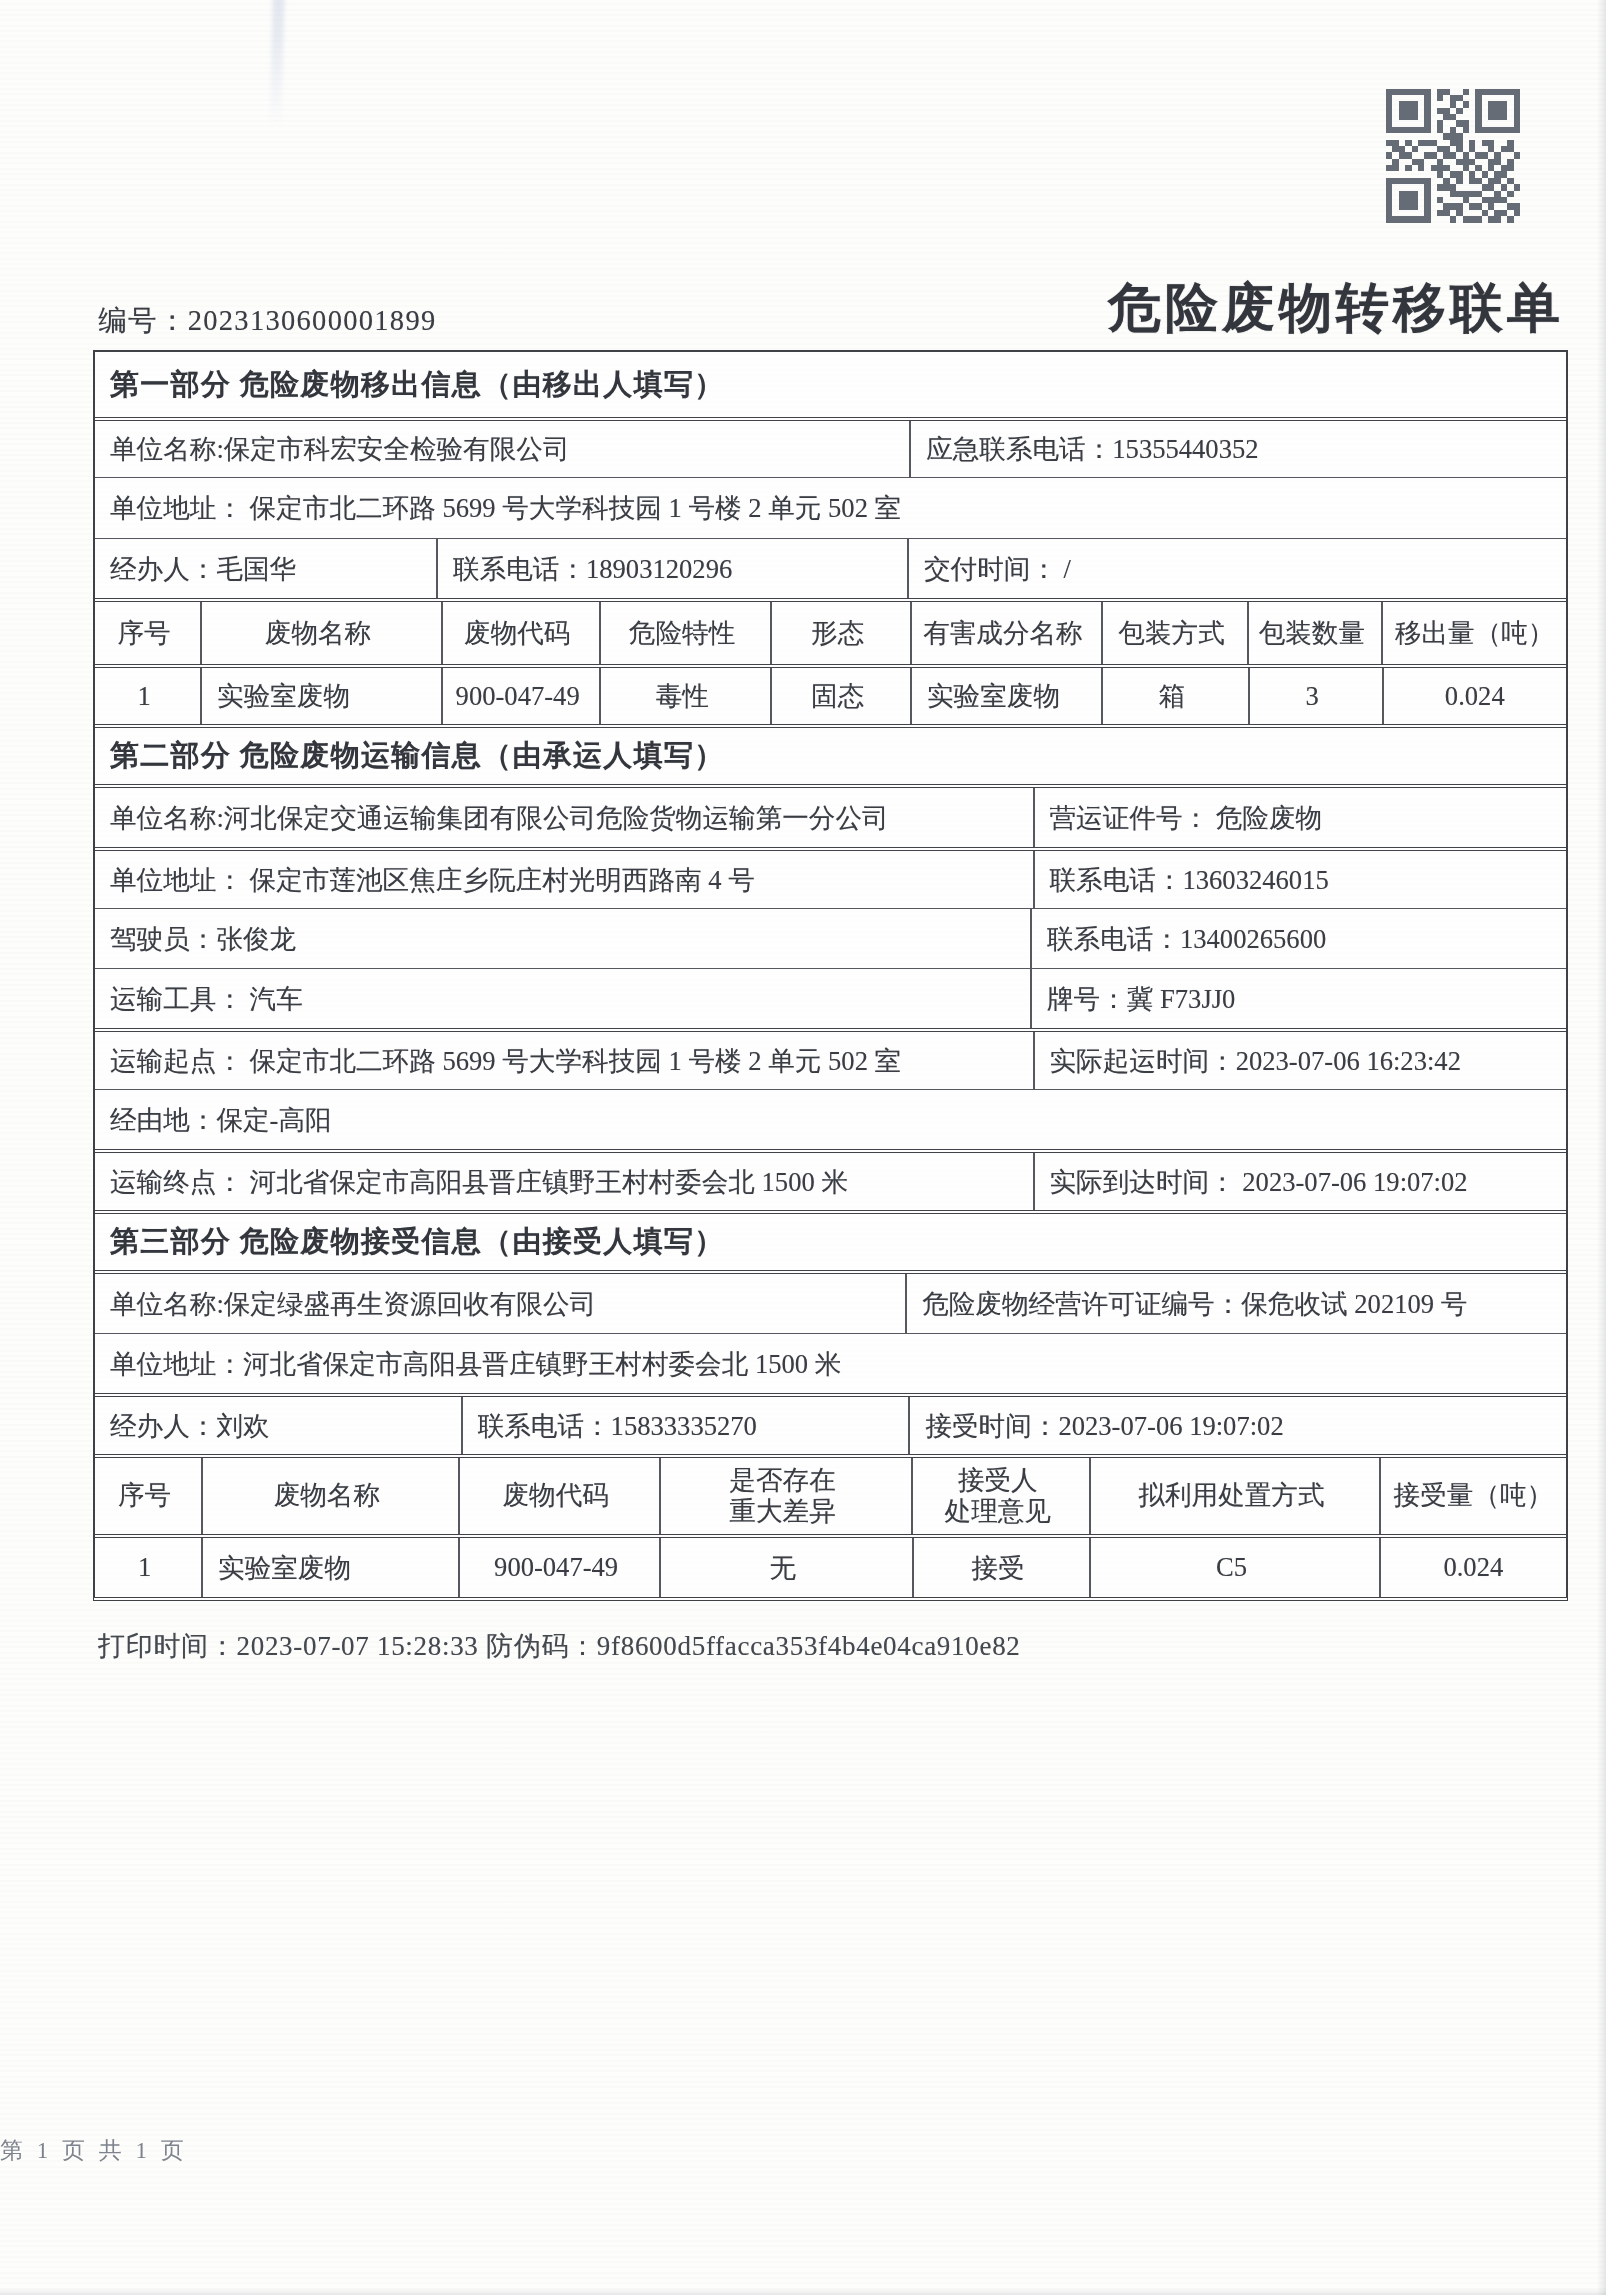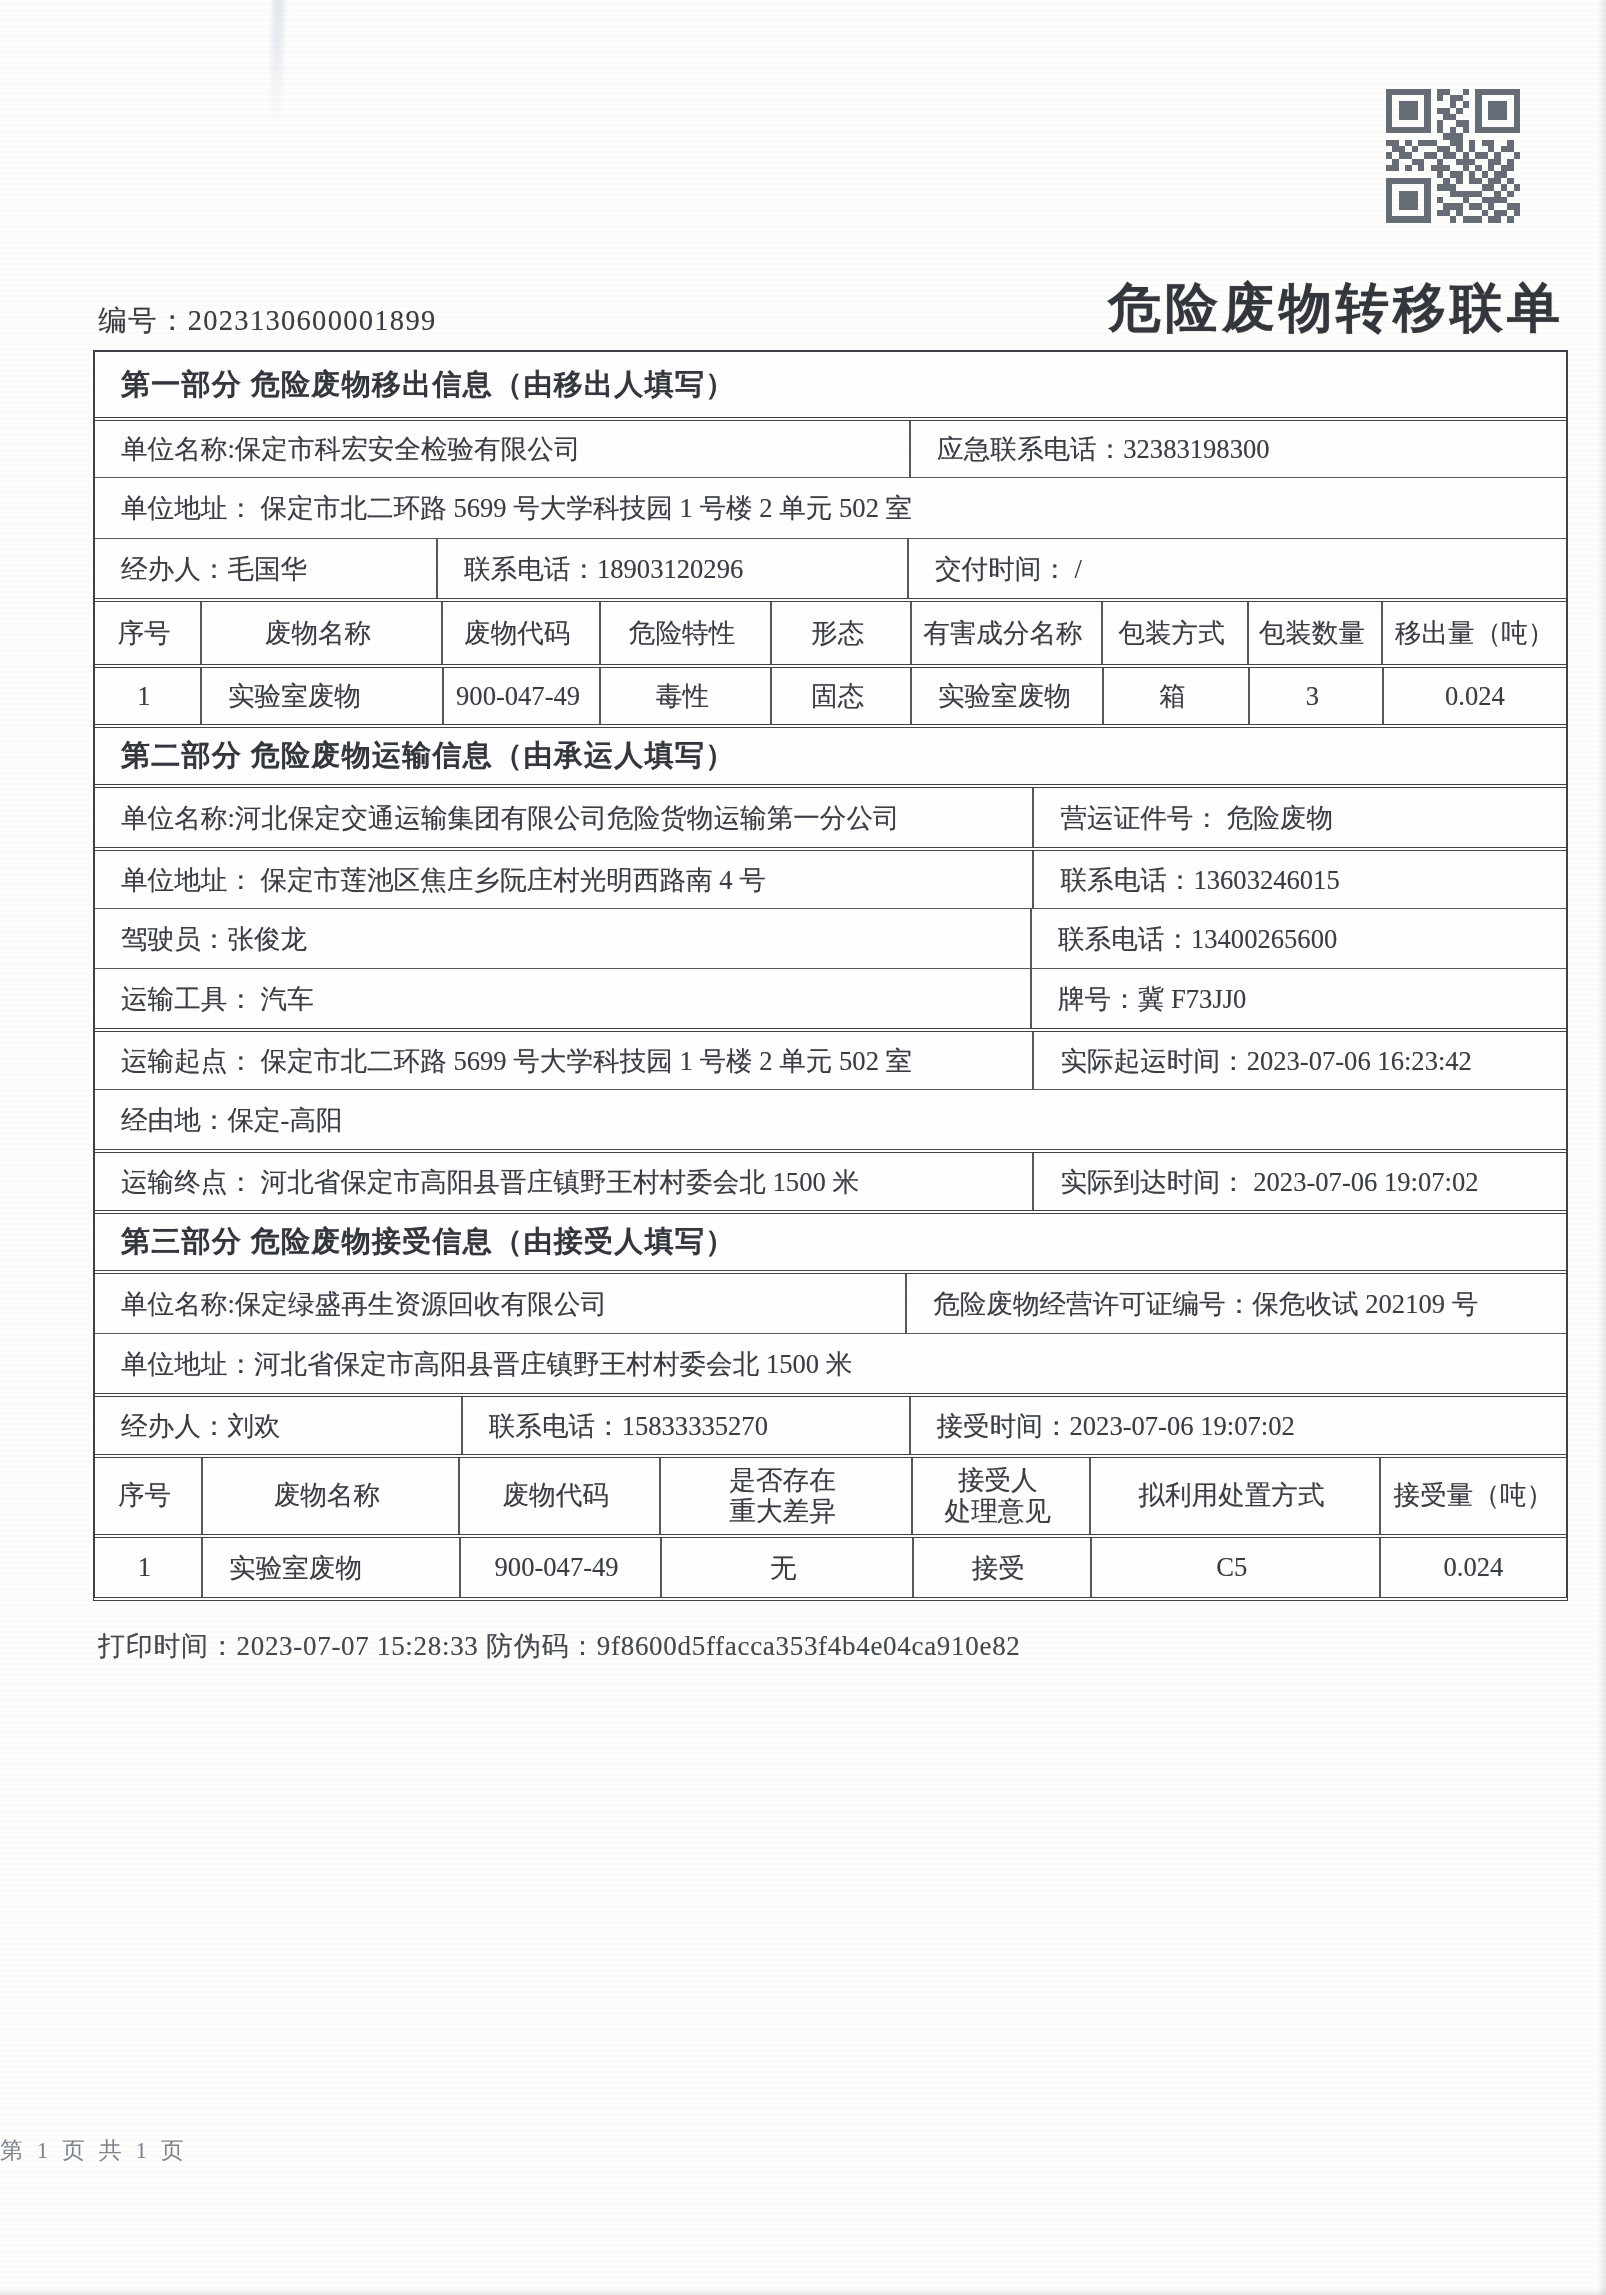--- a/index.html
+++ b/index.html
@@ -52,21 +52,21 @@
   .tbl{
     position:absolute;left:93px;top:350px;width:1471px;
     border:2.7px solid #3e4146;border-bottom:4px double #3e4146;
     background:rgba(255,255,255,.6);
   }
   .row{display:flex;box-sizing:border-box;border-top:1.3px solid #55585e;}
   .row.first{border-top:none;}
   .row.hv{border-top:4px double #404349;gap:7px;}
   .cell{
     box-sizing:border-box;display:flex;align-items:center;
-    padding:0 26px;font-size:26.6px;color:#3a3e44;
+    padding:0 15px;font-size:26.6px;color:#3a3e44;
     text-shadow:0 0 0.7px rgba(55,58,64,.4);
     overflow:hidden;white-space:nowrap;
   }
   .cell + .cell{border-left:2px solid #55585e;}
   .cell.c{justify-content:center;text-align:center;padding:0 4px;}
   .cell.pre{white-space:pre-line;line-height:1.18;}
   .sec-hdr{font-weight:bold;font-size:29px;color:#33373d;letter-spacing:1.3px;}
   
   .print-line{
     position:absolute;left:98px;top:1628px;
@@ -329,21 +329,21 @@
   </div>
 
   <div class="tbl">
 
     <div class="row first" style="height:65px">
       <div class="cell sec-hdr" style="width:1471px">第一部分 危险废物移出信息（由移出人填写）</div>
     </div>
 
     <div class="row hv" style="height:60px">
       <div class="cell" style="width:811px">单位名称:保定市科宏安全检验有限公司</div>
-      <div class="cell" style="width:660px">应急联系电话：32383198300</div>
+      <div class="cell" style="width:660px">应急联系电话：15355440352</div>
     </div>
 
     <div class="row" style="height:61px">
       <div class="cell" style="width:1471px">单位地址： 保定市北二环路 5699 号大学科技园 1 号楼 2 单元 502 室</div>
     </div>
 
     <div class="row" style="height:60px">
       <div class="cell" style="width:341px">经办人：毛国华</div>
       <div class="cell" style="width:471px">联系电话：18903120296</div>
       <div class="cell" style="width:659px">交付时间： /</div>

